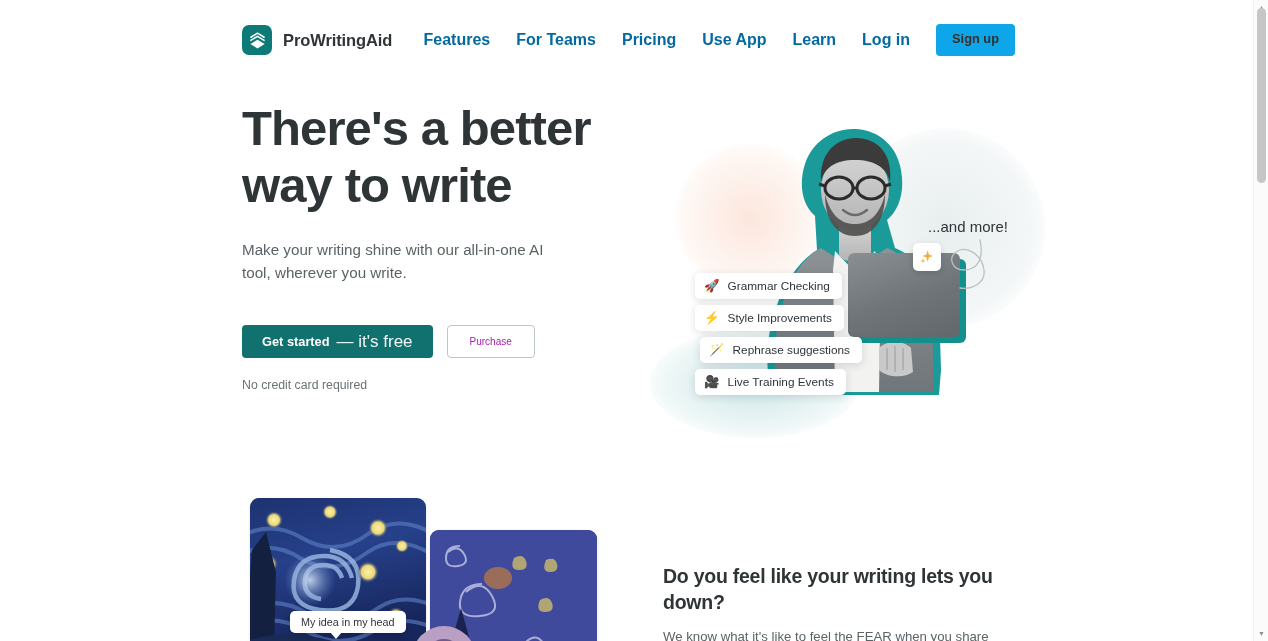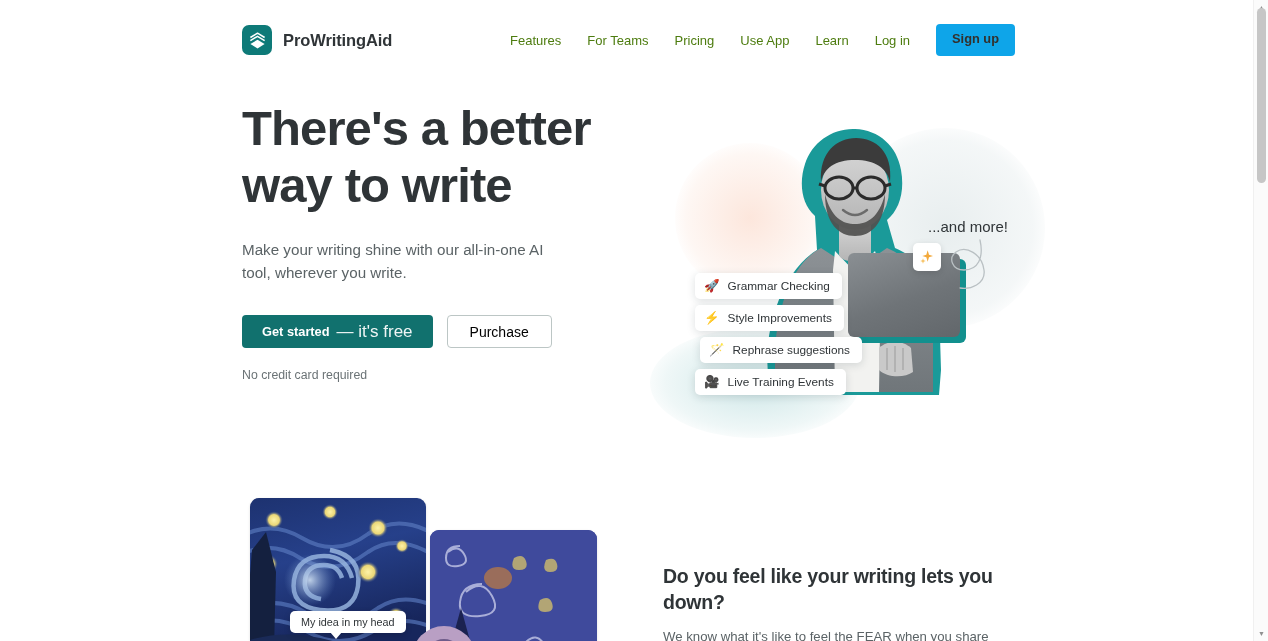--- a/index.html
+++ b/index.html
@@ -60,26 +60,27 @@
   .nav {
     position: absolute;
     right: 243px;
     top: 0;
     height: 48px;
     display: flex;
     align-items: center;
     gap: 0px;
   }
   .nav-link {
-    font-size: 13px;
-    color: #4d7c0f;
+    font-size: 16px;
+    color: #0369a1;
     text-decoration: none;
     padding: 6px 13px;
     white-space: nowrap;
     line-height: 1;
+    font-weight: bold;
   }
   .btn-signup {
     margin-left: 13px;
     background: #0ea5e9;
     color: #33302c;
     font-size: 12.8px;
     font-weight: bold;
     border: none;
     border-radius: 4px;
     padding: 9px 16px 10px 16px;
@@ -111,21 +112,21 @@
     letter-spacing: -0.9px;
   }
   .hero-sub {
     margin: 24px 0 0 0;
     font-size: 15.2px;
     line-height: 23px;
     color: #5b6366;
     max-width: 330px;
   }
   .hero-actions {
-    margin-top: 31px;
+    margin-top: 41px;
     display: flex;
     align-items: center;
     gap: 14px;
   }
   .btn-primary {
     background: #11716e;
     color: #ffffff;
     border: none;
     border-radius: 4px;
     padding: 0 20px;
@@ -139,26 +140,26 @@
     font-family: "Liberation Sans", sans-serif;
     white-space: nowrap;
   }
   .btn-primary .sub {
     font-weight: normal;
     font-size: 17px;
     opacity: 0.93;
   }
   .btn-secondary {
     background: #ffffff;
-    color: #000000;
+    color: #a21caf;
     border: 1px solid #bcc6c5;
     border-radius: 4px;
     padding: 1px 22px;
     height: 33px;
-    font-size: 14px;
+    font-size: 10px;
     cursor: pointer;
     font-family: "Liberation Sans", sans-serif;
     white-space: nowrap;
   }
   .hero-note {
     margin-top: 20px;
     font-size: 12.3px;
     color: #6b7376;
   }
 

